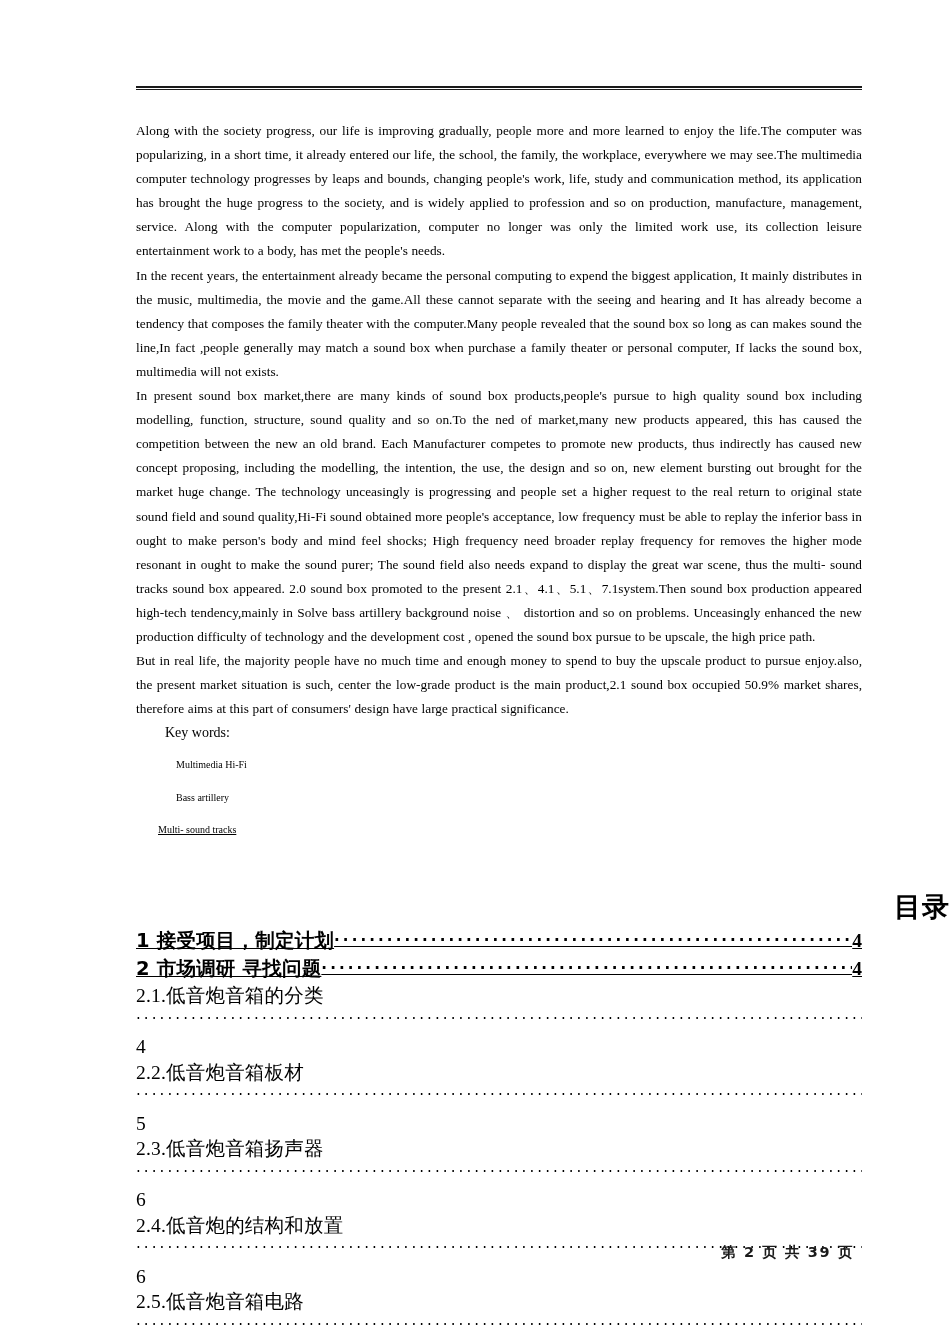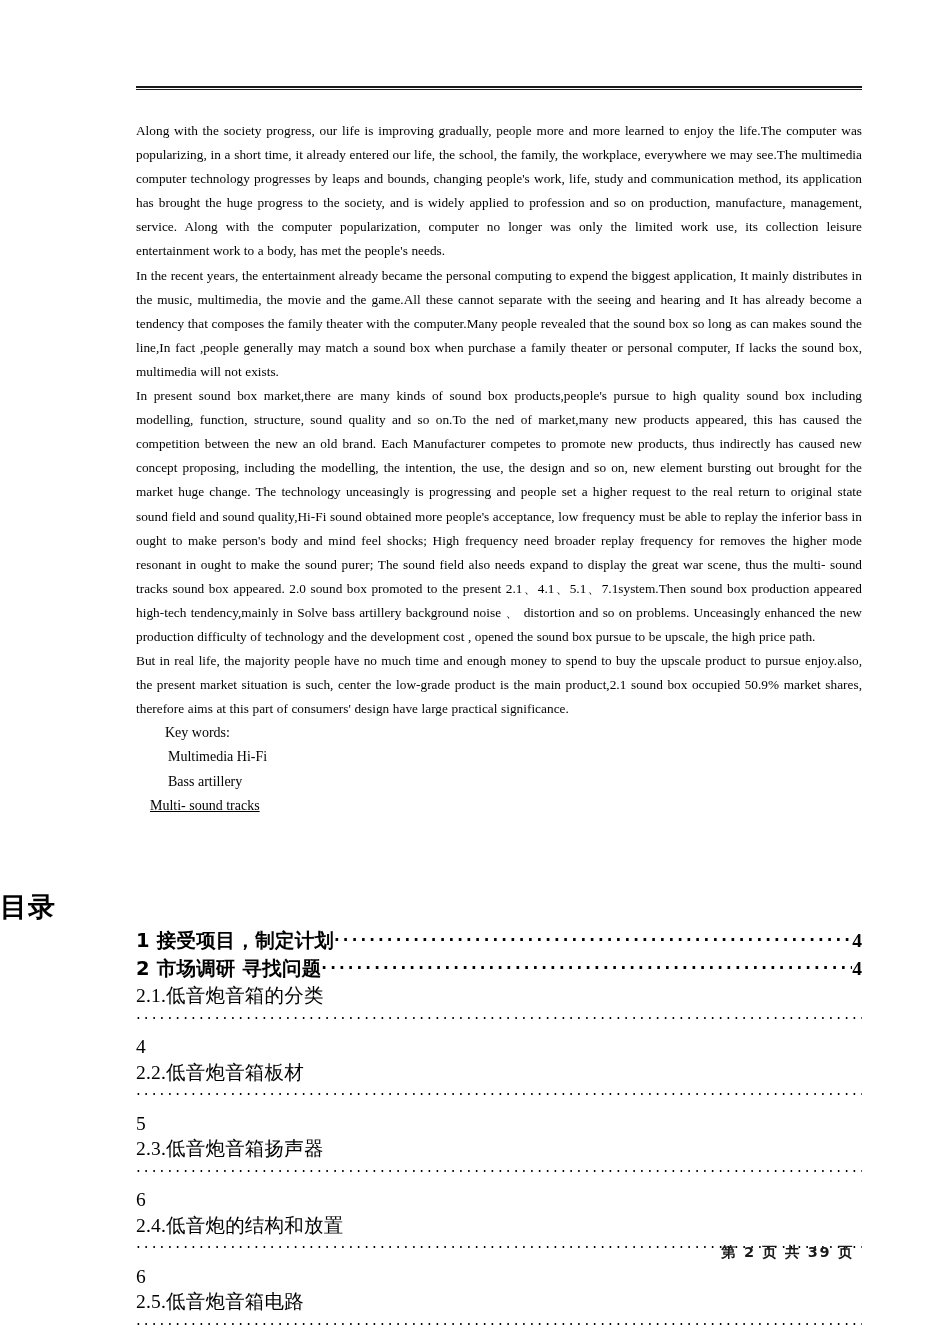--- a/index.html
+++ b/index.html
@@ -56,35 +56,35 @@
 
   
   .kw-title {
     margin: 0;
     font-size: 14px;
     font-weight: normal;
     line-height: 24.1px;
     padding-left: 29px;
   }
   .kw-line {
-    margin: 0;
-    font-size: 14px;
+    margin: 8px;
+    font-size: 10px;
     line-height: 24.1px;
   }
   .kw-ind-1 { padding-left: 32px; }
   .kw-ind-2 { padding-left: 32px; }
   .kw-ind-3 { padding-left: 14px; text-decoration: underline; }
 
   
   .toc-title {
     position: absolute;
     left: 0;
     top: 890px;
     width: 950px;
-    text-align: left;
+    text-align: right;
     font-family: "DejaVu Sans", "Liberation Sans", sans-serif;
     font-size: 27px;
     font-weight: bold;
     line-height: 34px;
     letter-spacing: 1px;
   }
 
   .toc {
     position: absolute;
     left: 136px;
@@ -99,20 +99,21 @@
     white-space: nowrap;
     overflow: hidden;
   }
 
   
   .toc-row.lvl1 {
     font-family: "DejaVu Sans", "Liberation Sans", sans-serif;
     font-size: 19.5px;
     line-height: 25.5px;
     font-weight: 600;
+    text-decoration: underline;
   }
   
   .toc-row.lvl2,
   .toc-row.lvl3 {
     font-family: "Liberation Serif", "DejaVu Serif", serif;
     font-size: 19.5px;
     line-height: 25.5px;
     font-weight: normal;
     flex-direction: column;
   }

